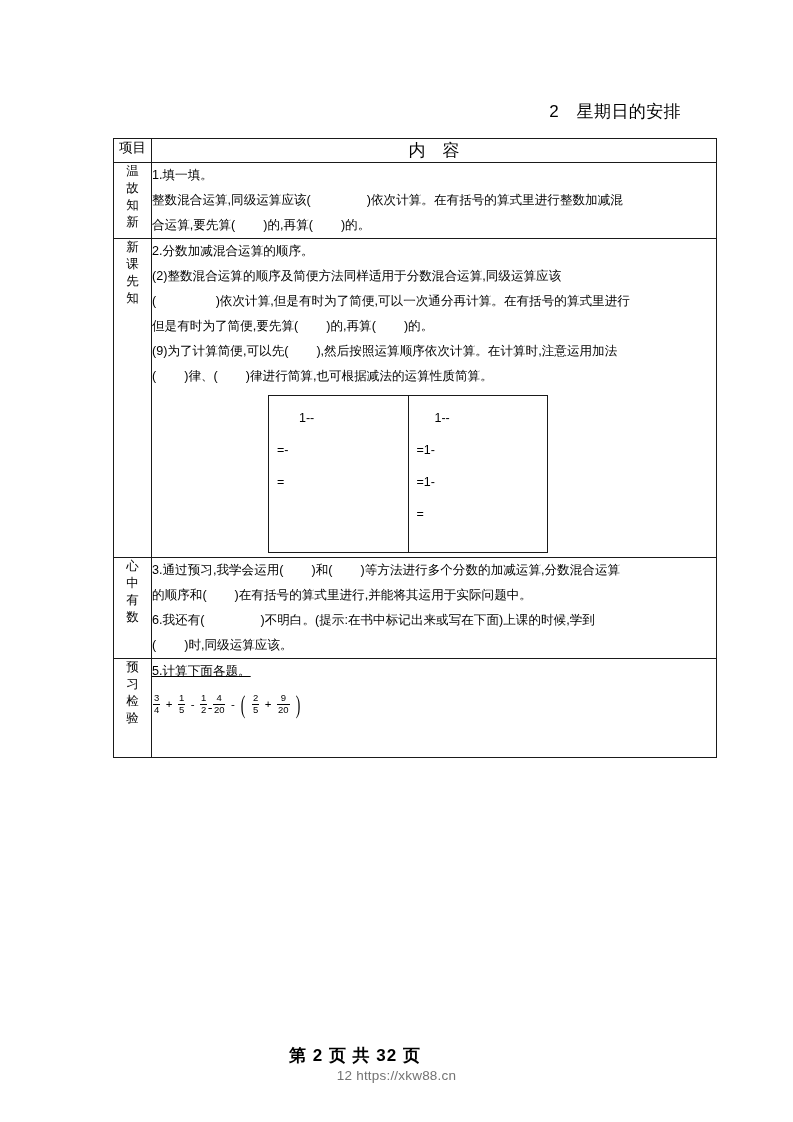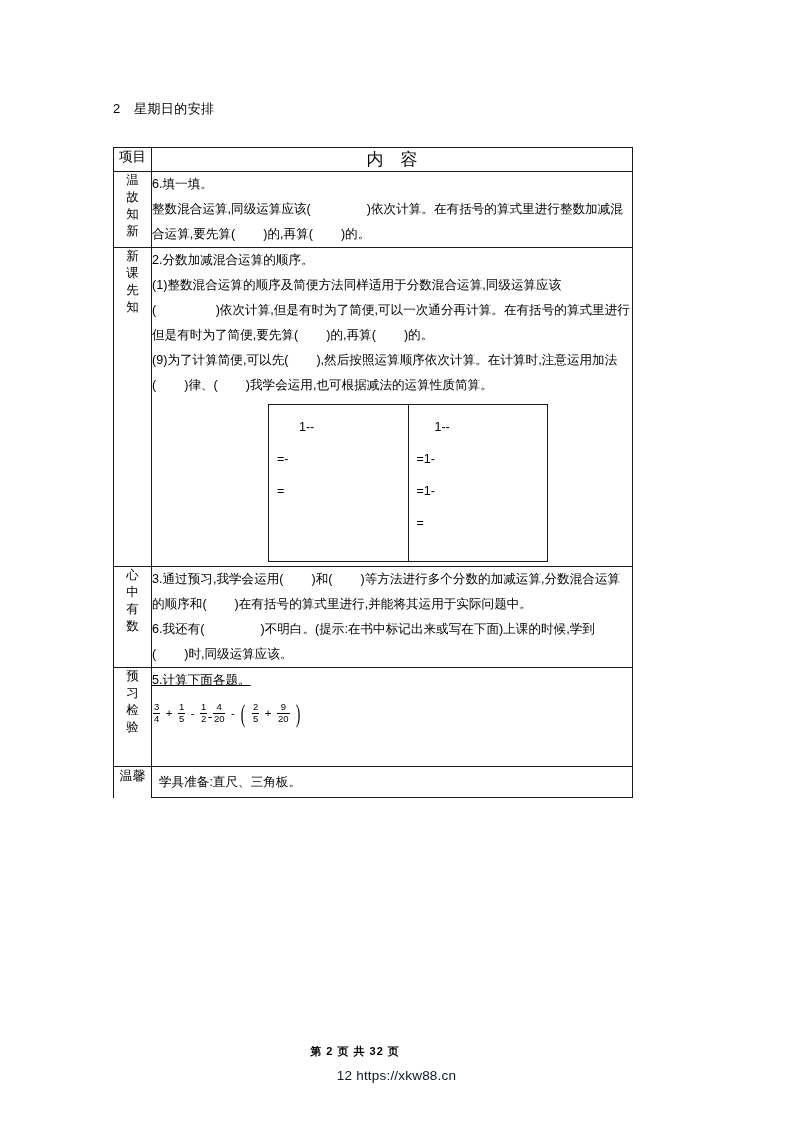--- a/index.html
+++ b/index.html
@@ -22,32 +22,32 @@
     width: 793px;
     height: 1122px;
   }
 
   
   .doc-title {
     position: absolute;
     left: 113px;
     top: 100px;
     width: 568px;
-    text-align: left;
-    font-size: 13px;
+    text-align: right;
+    font-size: 17px;
     letter-spacing: 0.4px;
     white-space: pre;
   }
 
   
   .main-table {
     position: absolute;
     left: 113px;
-    top: 147px;
-    width: 520px;
+    top: 138px;
+    width: 604px;
     border-collapse: collapse;
     table-layout: fixed;
   }
   .main-table td {
     border: 1px solid #1a1a1a;
     vertical-align: top;
     padding: 0;
   }
   .col-label { width: 38px; }
 
@@ -154,33 +154,33 @@
     font-family: "Liberation Serif", serif;
   }
 
   
   .footer {
     position: absolute;
     left: 0;
     top: 1044px;
     width: 710px;
     text-align: center;
-    font-size: 11px;
+    font-size: 17px;
     letter-spacing: 1px;
     font-weight: bold;
     white-space: pre;
   }
   .watermark {
     position: absolute;
     left: 0;
     top: 1068px;
     width: 793px;
     text-align: center;
     font-size: 13.5px;
-    color: #0f172a;
+    color: #737373;
     letter-spacing: 0.2px;
   }
 </style>
 </head>
 <body>
 
 <div class="page">
 
   <div class="doc-title">2　星期日的安排</div>
 
@@ -197,40 +197,40 @@
       </tr>
 
       <tr>
         <td class="vlabel">
           <span class="ch">温</span>
           <span class="ch">故</span>
           <span class="ch">知</span>
           <span class="ch">新</span>
         </td>
         <td class="content-cell">
-          <p>6.填一填。</p>
+          <p>1.填一填。</p>
           <p>整数混合运算,同级运算应该(                )依次计算。在有括号的算式里进行整数加减混</p>
           <p>合运算,要先算(        )的,再算(        )的。</p>
         </td>
       </tr>
 
       <tr>
         <td class="vlabel">
           <span class="ch">新</span>
           <span class="ch">课</span>
           <span class="ch">先</span>
           <span class="ch">知</span>
         </td>
         <td class="content-cell">
           <p>2.分数加减混合运算的顺序。</p>
-          <p>(1)整数混合运算的顺序及简便方法同样适用于分数混合运算,同级运算应该</p>
+          <p>(2)整数混合运算的顺序及简便方法同样适用于分数混合运算,同级运算应该</p>
           <p>(                 )依次计算,但是有时为了简便,可以一次通分再计算。在有括号的算式里进行</p>
           <p>但是有时为了简便,要先算(        )的,再算(        )的。</p>
           <p>(9)为了计算简便,可以先(        ),然后按照运算顺序依次计算。在计算时,注意运用加法</p>
-          <p>(        )律、(        )我学会运用,也可根据减法的运算性质简算。</p>
+          <p>(        )律、(        )律进行简算,也可根据减法的运算性质简算。</p>
 
           <div class="work-wrap">
             <table class="work-table">
               <tbody>
                 <tr>
                   <td class="work-left">
                     <span class="work-line">1--</span>
                     <span class="work-line">=-</span>
                     <span class="work-line">=</span>
                   </td>
@@ -307,24 +307,20 @@
               <span class="frac">
                 <span class="num">9</span>
                 <span class="den">20</span>
               </span>
               <span class="paren">)</span>
             </span>
           </span>
         </td>
       </tr>
 
-      <tr>
-        <td class="hlabel" style="border-bottom:none;">温馨</td>
-        <td class="content-cell" style="line-height:20px;padding:5px 7px;">学具准备:直尺、三角板。</td>
-      </tr>
 
     </tbody>
   </table>
 
   <div class="footer">第 2 页 共 32 页</div>
   <div class="watermark">12 https://xkw88.cn</div>
 
 </div>
 
 </body></html>

